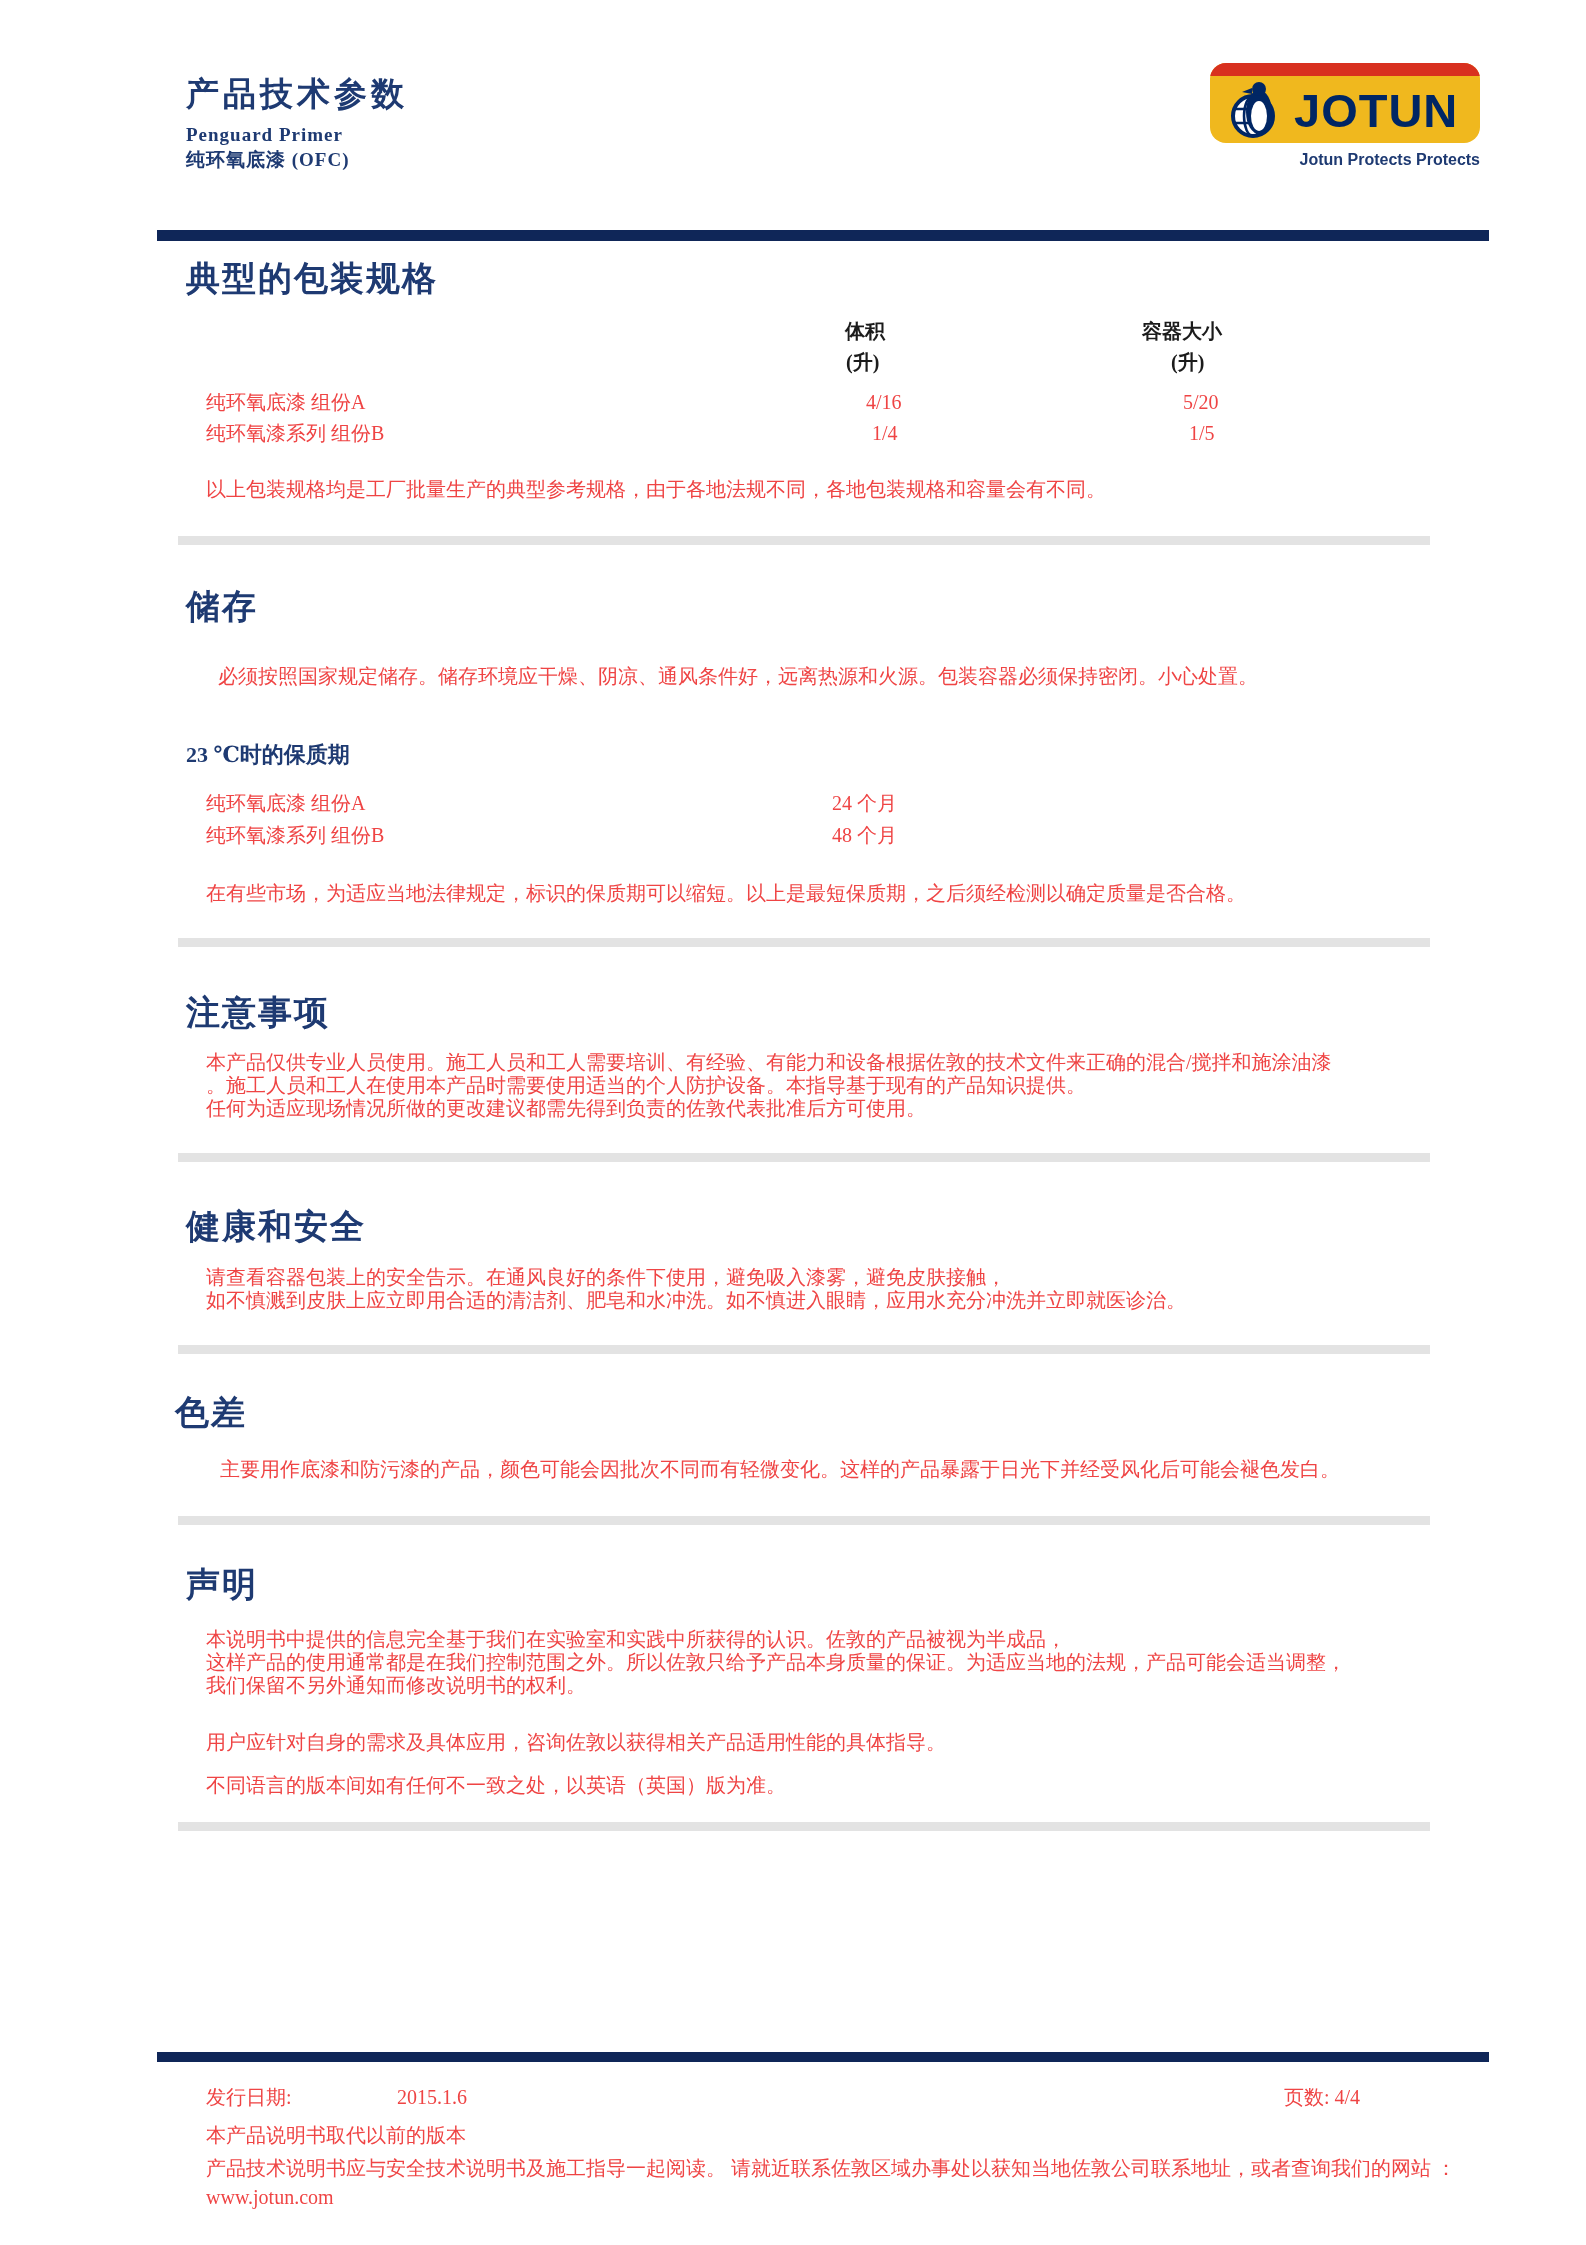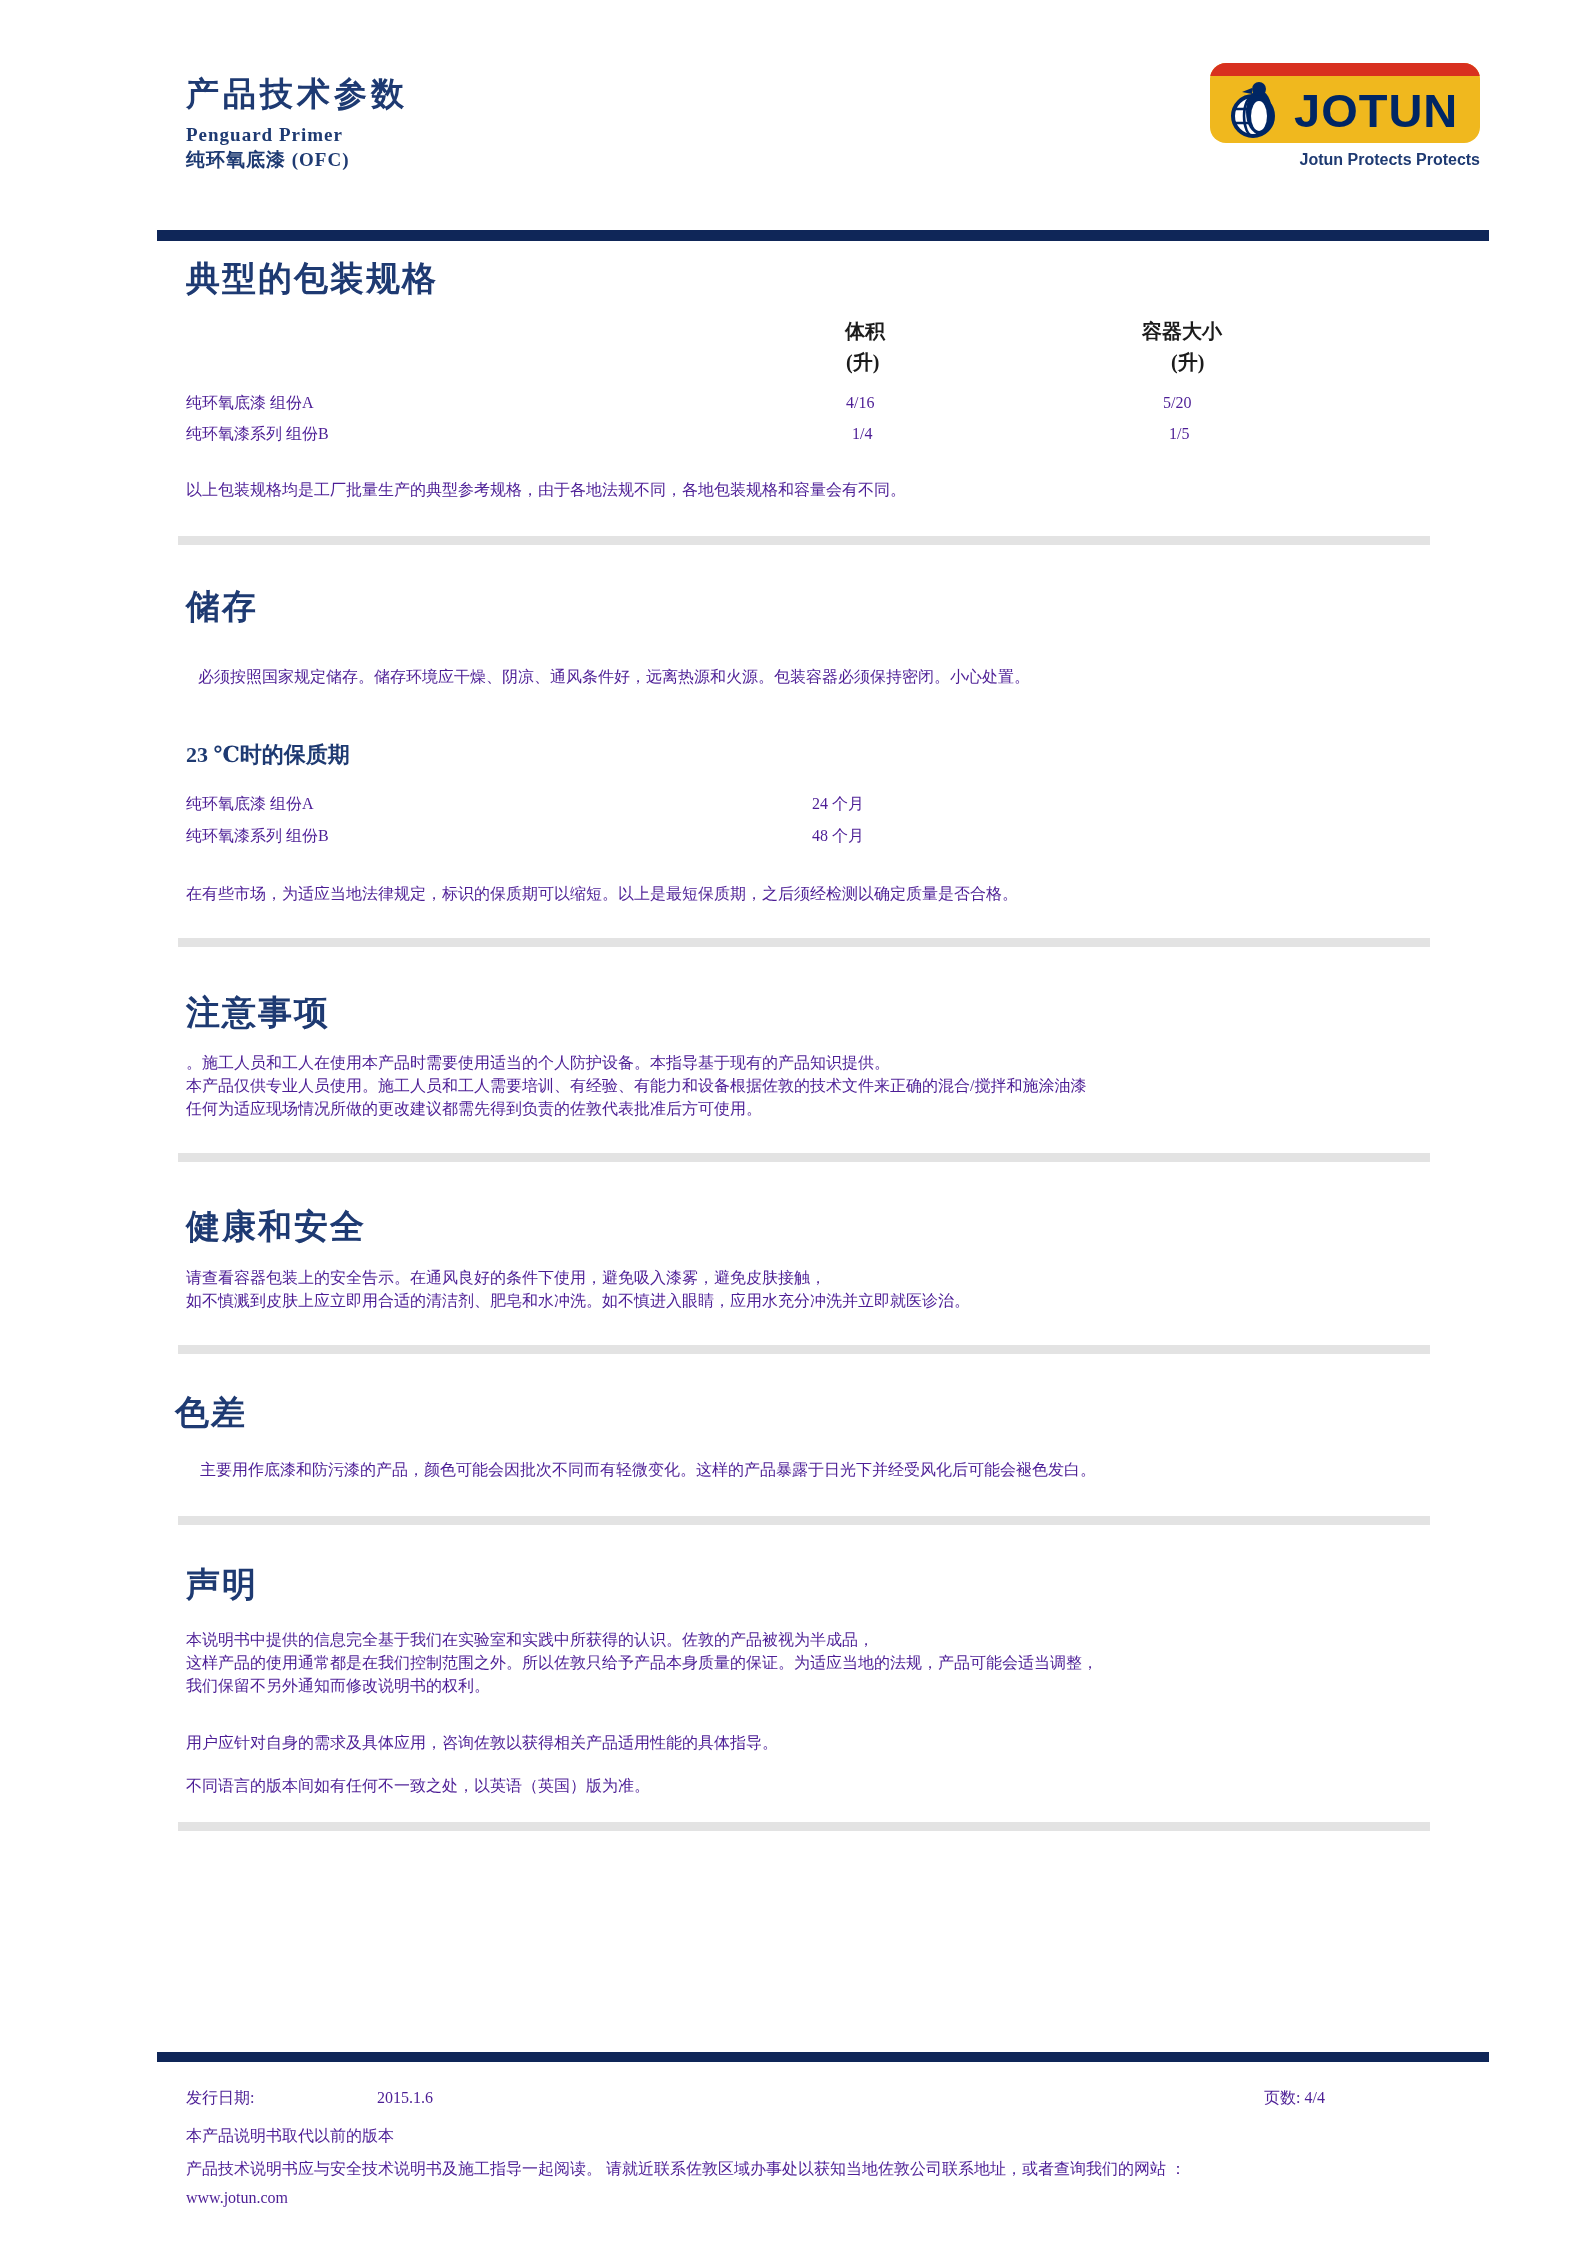--- a/index.html
+++ b/index.html
@@ -9,21 +9,21 @@
   }
   .abs{position:absolute;}
   .h1{
     font-size:33px;font-weight:bold;color:#1e3a72;letter-spacing:4px;
   }
   .prod{font-size:19px;font-weight:bold;color:#1e3a72;letter-spacing:1px;}
   .sec-title{
     font-size:34px;font-weight:bold;color:#1e3a72;letter-spacing:2px;
   }
   .sub-title{font-size:22px;font-weight:bold;color:#1e3a72;}
-  .body-text{font-size:16px;color:#4c1d95;line-height:23px;}
+  .body-text{font-size:20px;color:#ef4444;line-height:23px;margin-left:20px;}
   .th{font-size:20px;font-weight:bold;color:#1b1b1b;}
   .navy-rule{background:#0f2658;height:11px;width:1332px;left:157px;}
   .divider{background:#e3e3e3;height:9px;width:1252px;left:178px;}
   .logo-box{
     left:1210px;top:63px;width:270px;height:80px;background:#f0b81e;overflow:hidden;border-radius:16px;
   }
   .logo-red{position:absolute;left:0;top:0;width:270px;height:13px;background:#d8301f;}
   .logo-word{
     position:absolute;left:84px;top:20px;font-family:"Liberation Sans",sans-serif;
     font-weight:bold;font-size:47px;color:#002664;letter-spacing:1px;
@@ -85,22 +85,22 @@
 <div class="abs body-text" style="left:812px;top:792px;">24 个月</div>
 <div class="abs body-text" style="left:186px;top:824px;">纯环氧漆系列 组份B</div>
 <div class="abs body-text" style="left:812px;top:824px;">48 个月</div>
 
 <div class="abs body-text" style="left:186px;top:882px;width:1270px;">在有些市场，为适应当地法律规定，标识的保质期可以缩短。以上是最短保质期，之后须经检测以确定质量是否合格。</div>
 
 <div class="abs divider" style="top:938px;"></div>
 
 <div class="abs sec-title" style="left:186px;top:990px;">注意事项</div>
 <div class="abs body-text" style="left:186px;top:1051px;width:1290px;">
+  <div>本产品仅供专业人员使用。施工人员和工人需要培训、有经验、有能力和设备根据佐敦的技术文件来正确的混合/搅拌和施涂油漆</div>
   <div>。施工人员和工人在使用本产品时需要使用适当的个人防护设备。本指导基于现有的产品知识提供。</div>
-  <div>本产品仅供专业人员使用。施工人员和工人需要培训、有经验、有能力和设备根据佐敦的技术文件来正确的混合/搅拌和施涂油漆</div>
   <div>任何为适应现场情况所做的更改建议都需先得到负责的佐敦代表批准后方可使用。</div>
 </div>
 
 <div class="abs divider" style="top:1153px;"></div>
 
 <div class="abs sec-title" style="left:186px;top:1204px;">健康和安全</div>
 <div class="abs body-text" style="left:186px;top:1266px;width:1290px;">
   <div>请查看容器包装上的安全告示。在通风良好的条件下使用，避免吸入漆雾，避免皮肤接触，</div>
   <div>如不慎溅到皮肤上应立即用合适的清洁剂、肥皂和水冲洗。如不慎进入眼睛，应用水充分冲洗并立即就医诊治。</div>
 </div>

